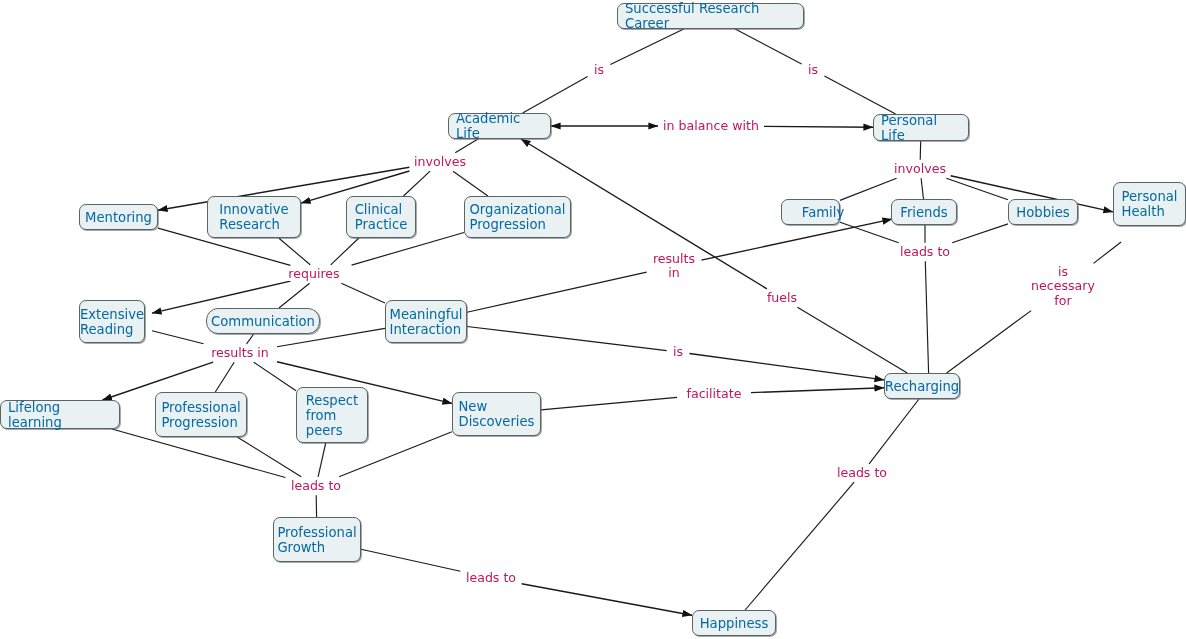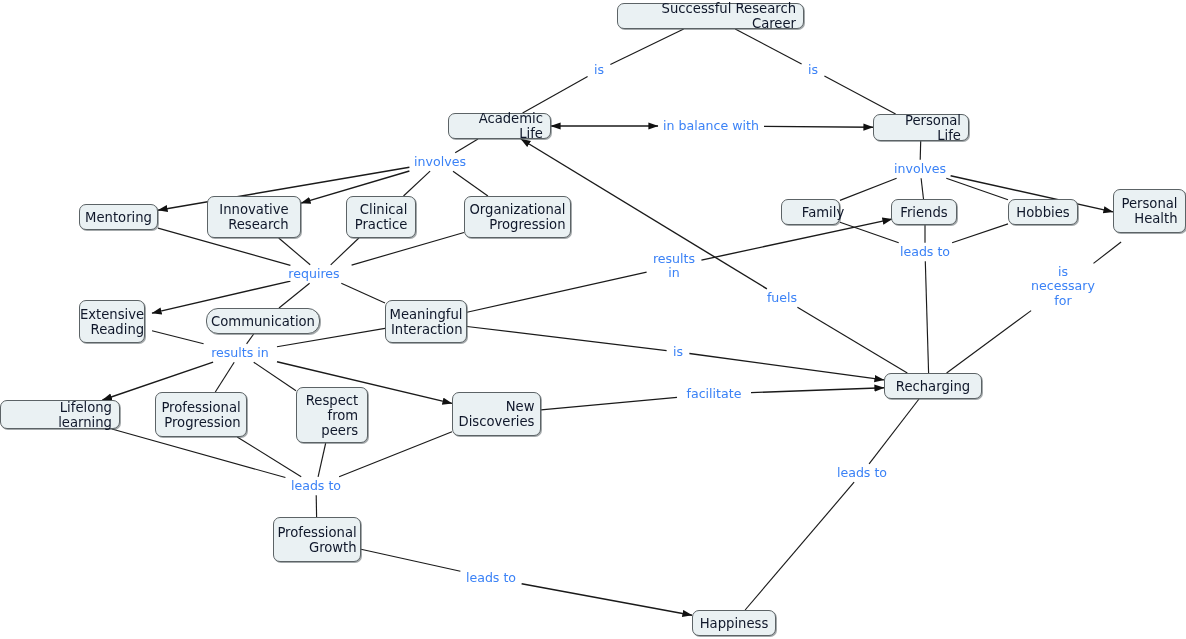--- a/index.html
+++ b/index.html
@@ -10,35 +10,35 @@
   }
   #map-root{position:relative;width:1186px;height:639px;}
   #edge-layer{position:absolute;left:0;top:0;width:1186px;height:639px;}
 
   .node{
     position:absolute;
     box-sizing:border-box;
     background:#eaf1f3;
     border:1.4px solid #5c6366;
     border-radius:7px;
-    color:#0f172a;
+    color:#0369a1;
     font-size:13.2px;
     line-height:15px;
-    text-align:right;
+    text-align:left;
     display:flex;
     align-items:center;
     justify-content:center;
     padding:3px 7px;
     box-shadow:1px 1px 0 rgba(90,98,102,.55);
     white-space:pre-line;
     z-index:3;
   }
   .link-label{
     position:absolute;
-    color:#3b82f6;
+    color:#be185d;
     font-size:12.6px;
     line-height:14.4px;
     text-align:center;
     background:#ffffff;
     padding:0 2px;
     white-space:pre-line;
     z-index:2;
     transform:translate(-50%,-50%);
   }
 </style>
@@ -118,36 +118,36 @@
       <div class="node" style="left: 79px; top: 204px; width: 79px; height: 26px;">Mentoring</div>
       <div class="node" style="left: 207px; top: 196px; width: 94px; height: 42px;">Innovative
 Research</div>
       <div class="node" style="left: 346px; top: 196px; width: 70px; height: 42px;">Clinical
 Practice</div>
       <div class="node" style="left: 464px; top: 196px; width: 107px; height: 42px;">Organizational
 Progression</div>
       <div class="node" style="left: 781px; top: 199px; width: 59px; height: 26px; padding-left: 32px;">Family</div>
       <div class="node" style="left: 891px; top: 199px; width: 66px; height: 26px;">Friends</div>
       <div class="node" style="left: 1008px; top: 199px; width: 70px; height: 26px;">Hobbies</div>
-      <div class="node" style="left: 1113px; top: 189px; width: 73px; height: 44px;">Personal
+      <div class="node" style="left: 1113px; top: 182px; width: 73px; height: 44px;">Personal
 Health</div>
       <div class="node" style="left: 79px; top: 300px; width: 66px; height: 43px;">Extensive
 Reading</div>
       <div class="node" style="left: 206px; top: 308px; width: 114px; height: 26px; border-radius: 12px;">Communication</div>
       <div class="node" style="left: 385px; top: 300px; width: 82px; height: 43px;">Meaningful
 Interaction</div>
       <div class="node" style="left: 0px; top: 400px; width: 120px; height: 29px;">Lifelong learning</div>
       <div class="node" style="left: 155px; top: 392px; width: 92px; height: 45px;">Professional
 Progression</div>
       <div class="node" style="left: 296px; top: 387px; width: 72px; height: 56px;">Respect
 from
 peers</div>
       <div class="node" style="left: 452px; top: 392px; width: 89px; height: 44px;">New
 Discoveries</div>
-      <div class="node" style="left: 884px; top: 373px; width: 98px; height: 26px;">Recharging</div>
+      <div class="node" style="left: 884px; top: 373px; width: 76px; height: 26px;">Recharging</div>
       <div class="node" style="left: 273px; top: 517px; width: 88px; height: 45px;">Professional
 Growth</div>
       <div class="node" style="left: 692px; top: 610px; width: 84px; height: 26px;">Happiness</div>
     </div>
   <div id="labels-layer">
       <div class="link-label" style="left: 599px; top: 70px;">is</div>
       <div class="link-label" style="left: 813px; top: 70px;">is</div>
       <div class="link-label" style="left: 711px; top: 126px;">in balance with</div>
       <div class="link-label" style="left: 440px; top: 162px;">involves</div>
       <div class="link-label" style="left: 920px; top: 169px;">involves</div>

